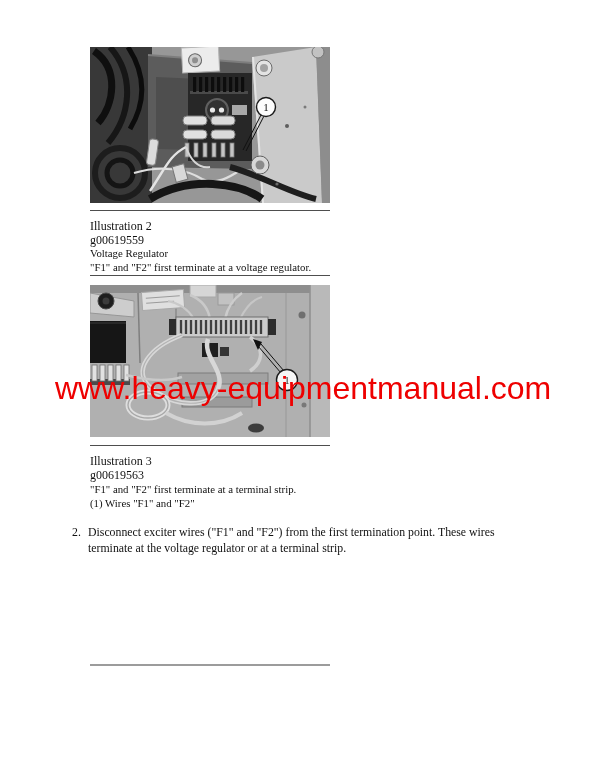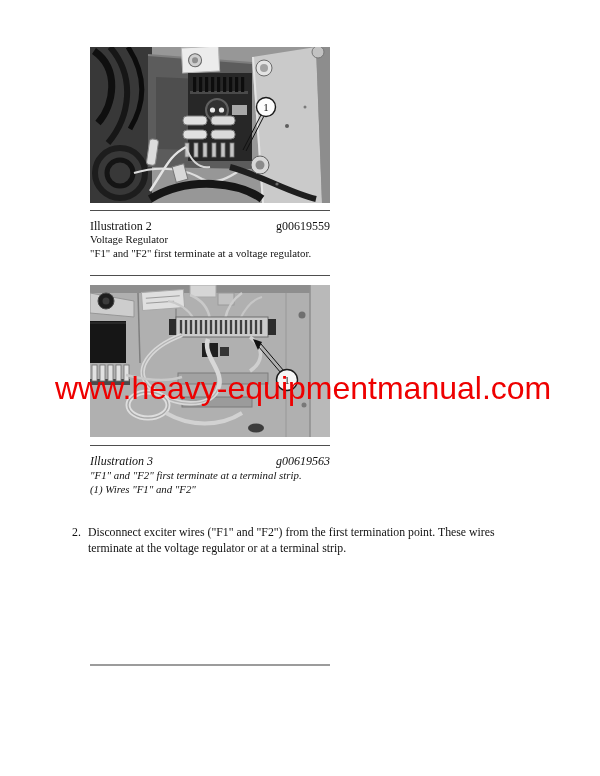--- a/index.html
+++ b/index.html
@@ -10,22 +10,22 @@
     overflow:hidden;
     font-family:"Liberation Serif","DejaVu Serif",serif;
     color:#111;
   }
   .abs{position:absolute;}
   .photo{left:90px;width:240px;}
   .photo svg{display:block;}
   .divider{left:90px;width:240px;height:1px;background:#4e4e4e;}
   .divider.light{height:2px;background:#9c9c9c;}
   .caption{left:90px;width:240px;}
-  .cap-row{display:flex;justify-content:space-between;align-items:baseline;
-           font-size:12px;line-height:14px;}
+  .cap-row{display:flex;align-items:baseline;
+           font-size:12px;line-height:14px;flex-direction:column;}
   .cap-title{font-size:10.8px;line-height:13px;}
   .cap-line{font-size:10.8px;line-height:13px;margin-top:1px;}
   .step{left:72px;width:486px;font-size:11.8px;line-height:16.2px;}
   .step-num{position:absolute;left:0;top:0;}
   .step-body{margin-left:16px;}
   .para{white-space:pre-line;margin:0 0 13px 0;}
   .watermark{
     left:55px;top:371px;
     font-family:"Liberation Sans","DejaVu Sans",sans-serif;
     font-size:32px;line-height:34px;font-weight:400;
@@ -225,21 +225,21 @@
         <line x1="194" y1="86" x2="171" y2="59" stroke="#111" stroke-width="1"></line>
         <polygon points="163,54 172,57 168,65" fill="#111"></polygon>
         <circle cx="197" cy="95" r="10.5" fill="#f6f6f6" stroke="#1c1c1c" stroke-width="1.4"></circle>
         <text x="197" y="99" text-anchor="middle" font-size="11" font-family="Liberation Serif, serif" fill="#333">1</text>
       </g>
     </svg>
   </div>
 
   <div class="abs divider" style="top:445px;"></div>
 
-  <div class="abs caption" style="top:454px;font-style:italic;">
+  <div class="abs caption" style="top:454px;">
     <div class="cap-row">
       <span>Illustration 3</span>
       <span>g00619563</span>
     </div>
     <div class="cap-line">"F1" and "F2" first terminate at a terminal strip.</div>
     <div class="cap-line">(1) Wires "F1" and "F2"</div>
   </div>
 
   <div class="abs step" style="top:524px;">
     <span class="step-num">2.</span>

